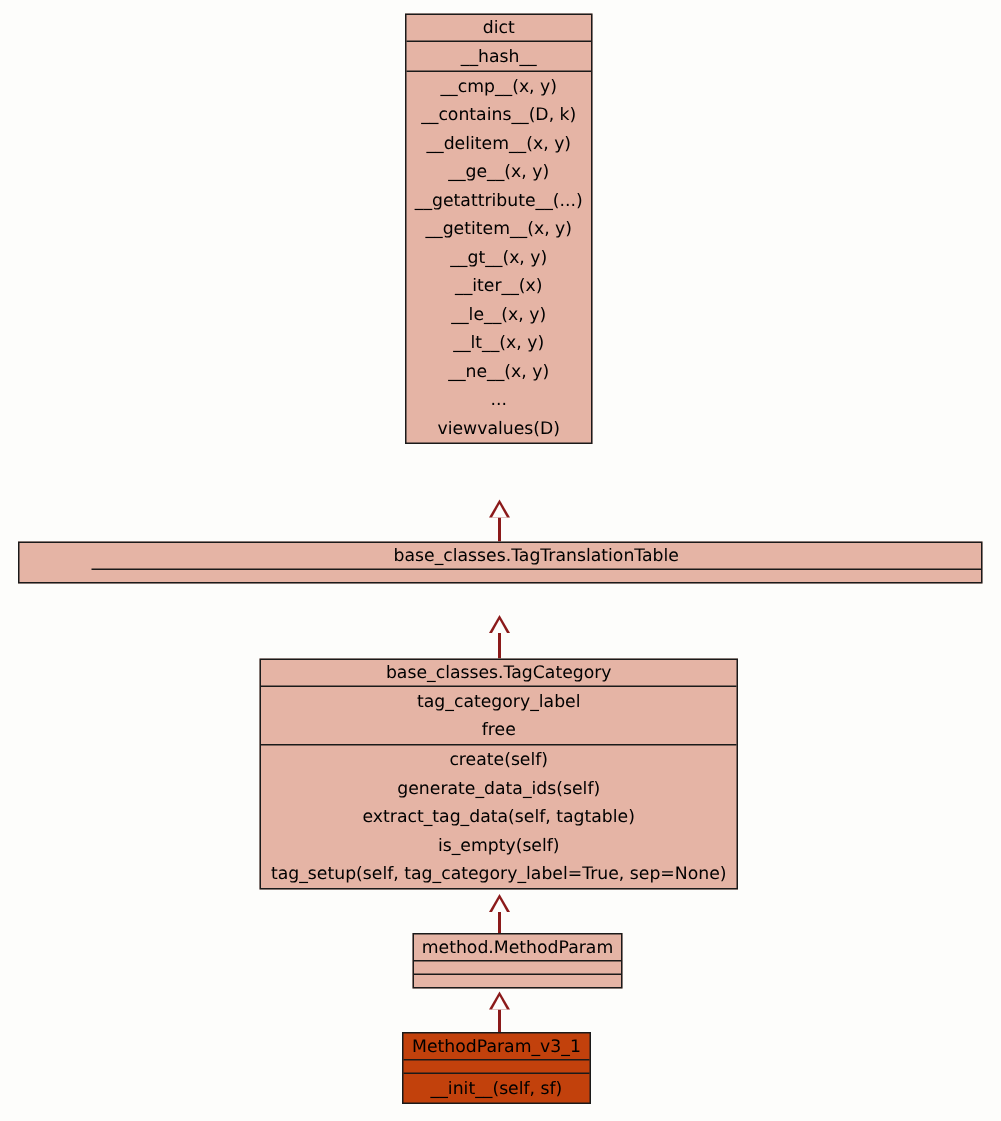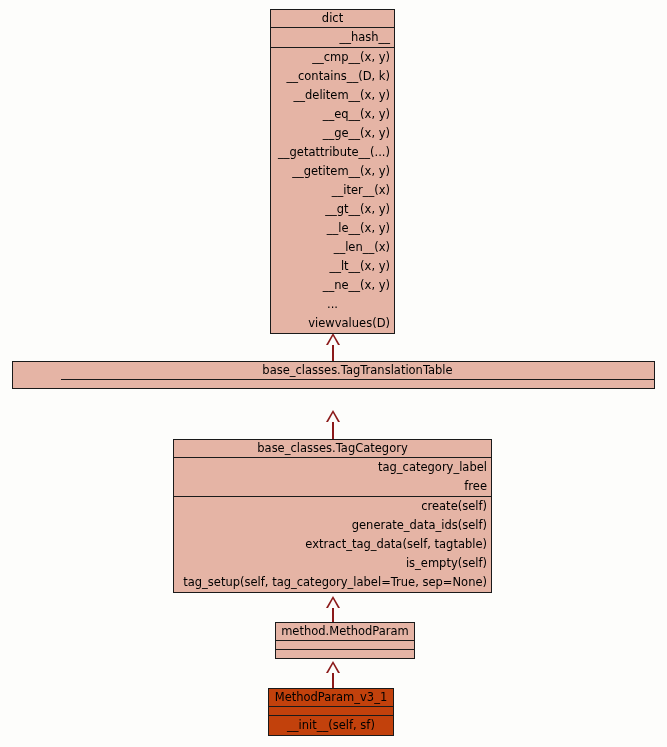--- a/index.html
+++ b/index.html
@@ -49,21 +49,21 @@
   .row {
     box-sizing: border-box;
     font-size: 11.5px;
     line-height: 19px;
     height: 19px;
     padding: 0 4px;
     white-space: nowrap;
     overflow: hidden;
   }
   .row.center { text-align: center; }
-  .row.left   { text-align: right; }
+  .row.left   { text-align: center; }
 
   .title-row {
     box-sizing: border-box;
     font-size: 11.5px;
     line-height: 17px;
     height: 17px;
     text-align: center;
     white-space: nowrap;
     overflow: hidden;
     padding: 0 3px;
@@ -138,28 +138,26 @@
     <div class="compartment">
       <div class="title-row">dict</div>
     </div>
     <div class="compartment">
       <div class="row left">__hash__</div>
     </div>
     <div class="compartment">
       <div class="row left">__cmp__(x, y)</div>
       <div class="row left">__contains__(D, k)</div>
       <div class="row left">__delitem__(x, y)</div>
-      <div class="row left">__eq__(x, y)</div>
       <div class="row left">__ge__(x, y)</div>
       <div class="row left">__getattribute__(...)</div>
       <div class="row left">__getitem__(x, y)</div>
+      <div class="row left">__gt__(x, y)</div>
       <div class="row left">__iter__(x)</div>
-      <div class="row left">__gt__(x, y)</div>
       <div class="row left">__le__(x, y)</div>
-      <div class="row left">__len__(x)</div>
       <div class="row left">__lt__(x, y)</div>
       <div class="row left">__ne__(x, y)</div>
       <div class="row center">...</div>
       <div class="row left">viewvalues(D)</div>
     </div>
   </div>
 
   <div class="uml-class" style="left:12px; top:361px; width:643px;padding-left:48px;">
     <div class="compartment">
       <div class="title-row">base_classes.TagTranslationTable</div>

